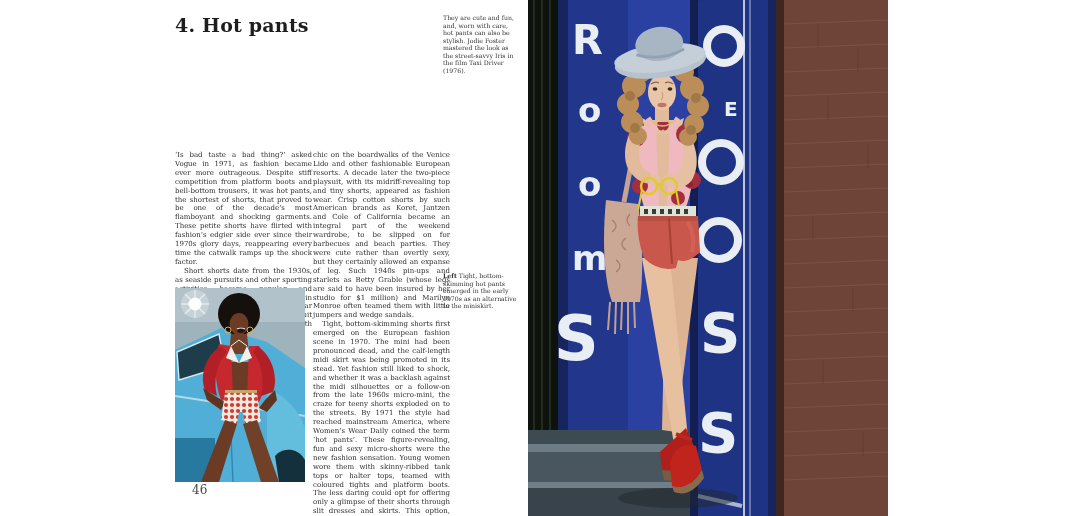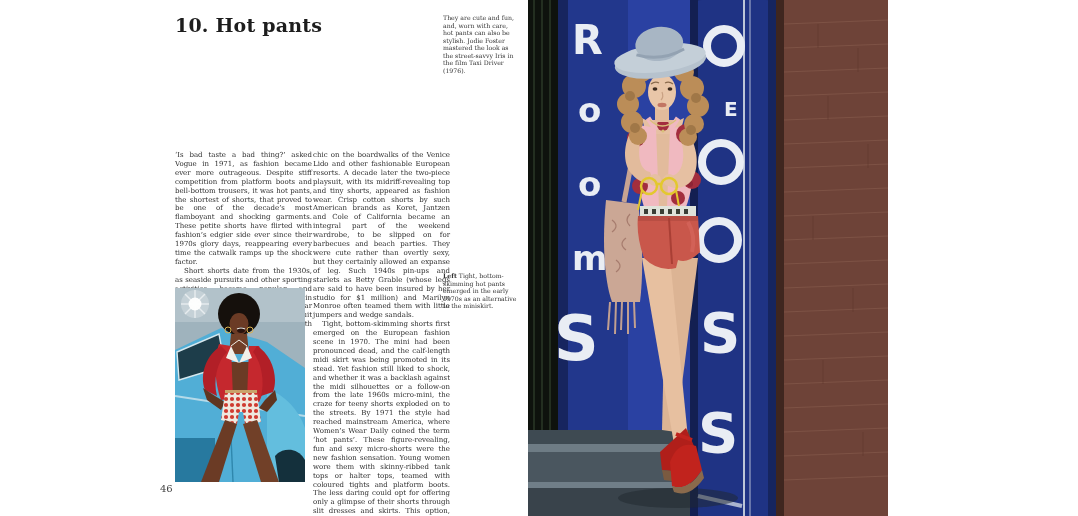--- a/index.html
+++ b/index.html
@@ -9,33 +9,33 @@
          letter-spacing:0.2px;color:#1d1d1d;font-family:"DejaVu Serif", serif;}
   .col{position:absolute;top:107px;width:137px;font-size:7px;line-height:8.9px;
        text-align:justify;color:#2e2e2e;margin-top:44px;}
   .col1{left:175px;} .col2{left:313px;}
   .col p{margin:0;}
   .col p.indent{text-indent:9px;}
   .cap{position:absolute;font-size:6.2px;line-height:7.5px;color:#333;text-align:left;}
   .cap-top{left:443px;top:14px;width:74px;}
   .cap-left{left:443px;top:272px;width:77px;}
   .cap b{font-weight:bold;}
-  .pageno{position:absolute;left:160px;top:483px;font-size:10px;color:#444;}
+  .pageno{position:absolute;left:192px;top:483px;font-size:12px;color:#444;}
   figure{margin:0;padding:0;}
   .photo-left{position:absolute;left:175px;top:288px;width:130px;height:194px;}
   .photo-right{position:absolute;left:528px;top:0px;width:360px;height:516px;}
   .photo-left svg,.photo-right svg{display:block;width:100%;height:100%;}
   .signfont{font-family:"DejaVu Sans", sans-serif;font-weight:bold;fill:#e9edf4;}
 </style>
 </head>
 <body>
 
 <div class="canvas">
 
-  <h1 class="title">10. Hot pants</h1>
+  <h1 class="title">4. Hot pants</h1>
 
   <div class="cap cap-top">They are cute and fun, and, worn with care, hot pants can also be stylish. Jodie Foster mastered the look as the street-savvy Iris in the film Taxi Driver (1976).</div>
 
   <div class="col col1">
     <p>‘Is bad taste a bad thing?’ asked Vogue in 1971, as fashion became ever more outrageous. Despite stiff competition from platform boots and bell-bottom trousers, it was hot pants, the shortest of shorts, that proved to be one of the decade’s most flamboyant and shocking garments. These petite shorts have flirted with fashion’s edgier side ever since their 1970s glory days, reappearing every time the catwalk ramps up the shock factor.</p>
     <p class="indent">Short shorts date from the 1930s, as seaside pursuits and other sporting activities became popular and beachwear a serious matter. Often in white, they became beachwear essentials. Jean Patou’s swimsuit shorts in crêpe de Chine, worn with rubber sandals, were the apogee of</p>
   </div>
 
   <div class="col col2">
     <p>chic on the boardwalks of the Venice Lido and other fashionable European resorts. A decade later the two-piece playsuit, with its midriff-revealing top and tiny shorts, appeared as fashion wear. Crisp cotton shorts by such American brands as Koret, Jantzen and Cole of California became an integral part of the weekend wardrobe, to be slipped on for barbecues and beach parties. They were cute rather than overtly sexy, but they certainly allowed an expanse of leg. Such 1940s pin-ups and starlets as Betty Grable (whose legs are said to have been insured by her studio for $1 million) and Marilyn Monroe often teamed them with little jumpers and wedge sandals.</p>

